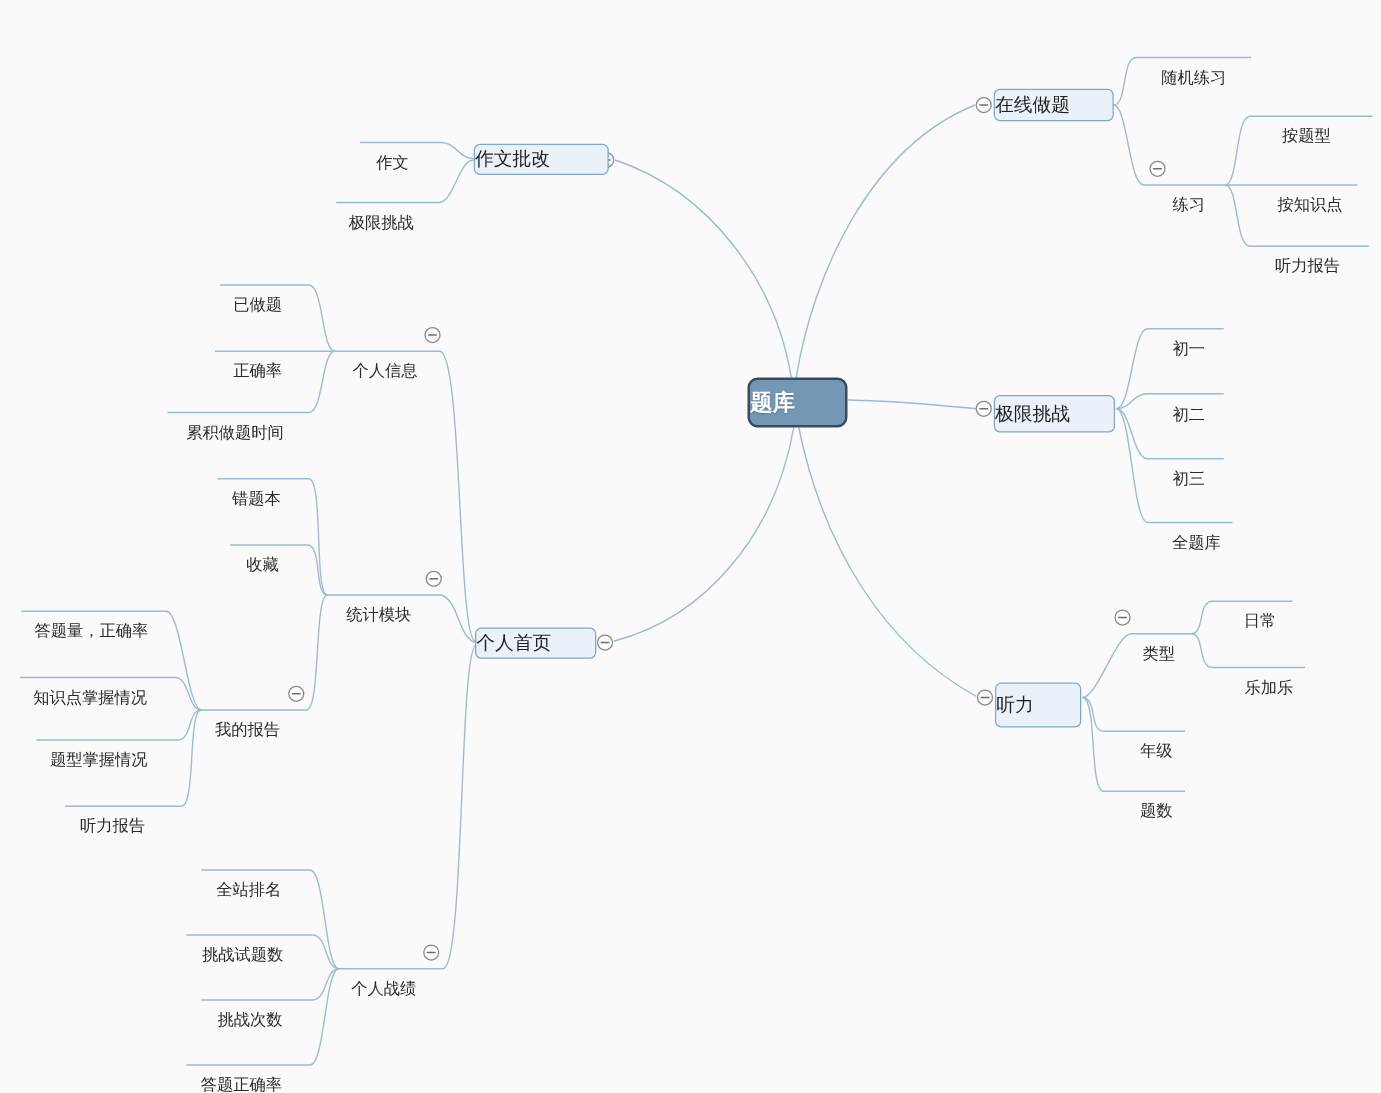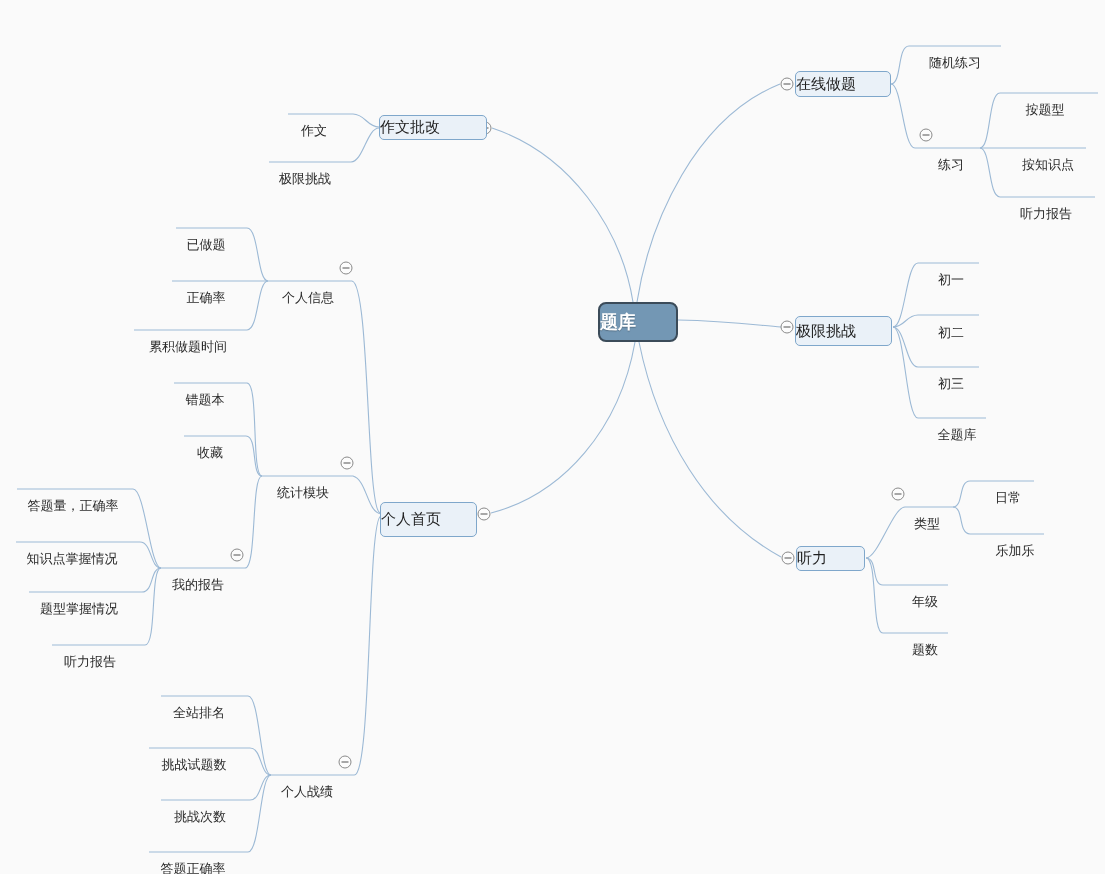--- a/index.html
+++ b/index.html
@@ -128,27 +128,27 @@
   <div class="centralbox" style="left:598px;top:302px;width:80px;height:40px">
     <span>题库</span>
   </div>
 
   <div class="mainbox" style="left:795px;top:71px;width:96px;height:26px">
     <span>在线做题</span>
   </div>
   <div class="mainbox" style="left:795px;top:316px;width:97px;height:30px">
     <span>极限挑战</span>
   </div>
-  <div class="mainbox" style="left:796px;top:546px;width:69px;height:25px">
+  <div class="mainbox" style="left:796px;top:546px;width:69px;height:36px">
     <span>听力</span>
   </div>
   <div class="mainbox" style="left:379px;top:115px;width:108px;height:25px">
     <span>作文批改</span>
   </div>
-  <div class="mainbox" style="left:380px;top:502px;width:97px;height:35px">
+  <div class="mainbox" style="left:380px;top:502px;width:97px;height:25px">
     <span>个人首页</span>
   </div>
 
   <div class="lbl" style="left:955px;top:27px">随机练习</div>
   <div class="lbl" style="left:951px;top:129px">练习</div>
   <div class="lbl" style="left:1045px;top:74px">按题型</div>
   <div class="lbl" style="left:1048px;top:129px">按知识点</div>
   <div class="lbl" style="left:1046px;top:178px">听力报告</div>
 
   <div class="lbl" style="left:951px;top:244px">初一</div>

